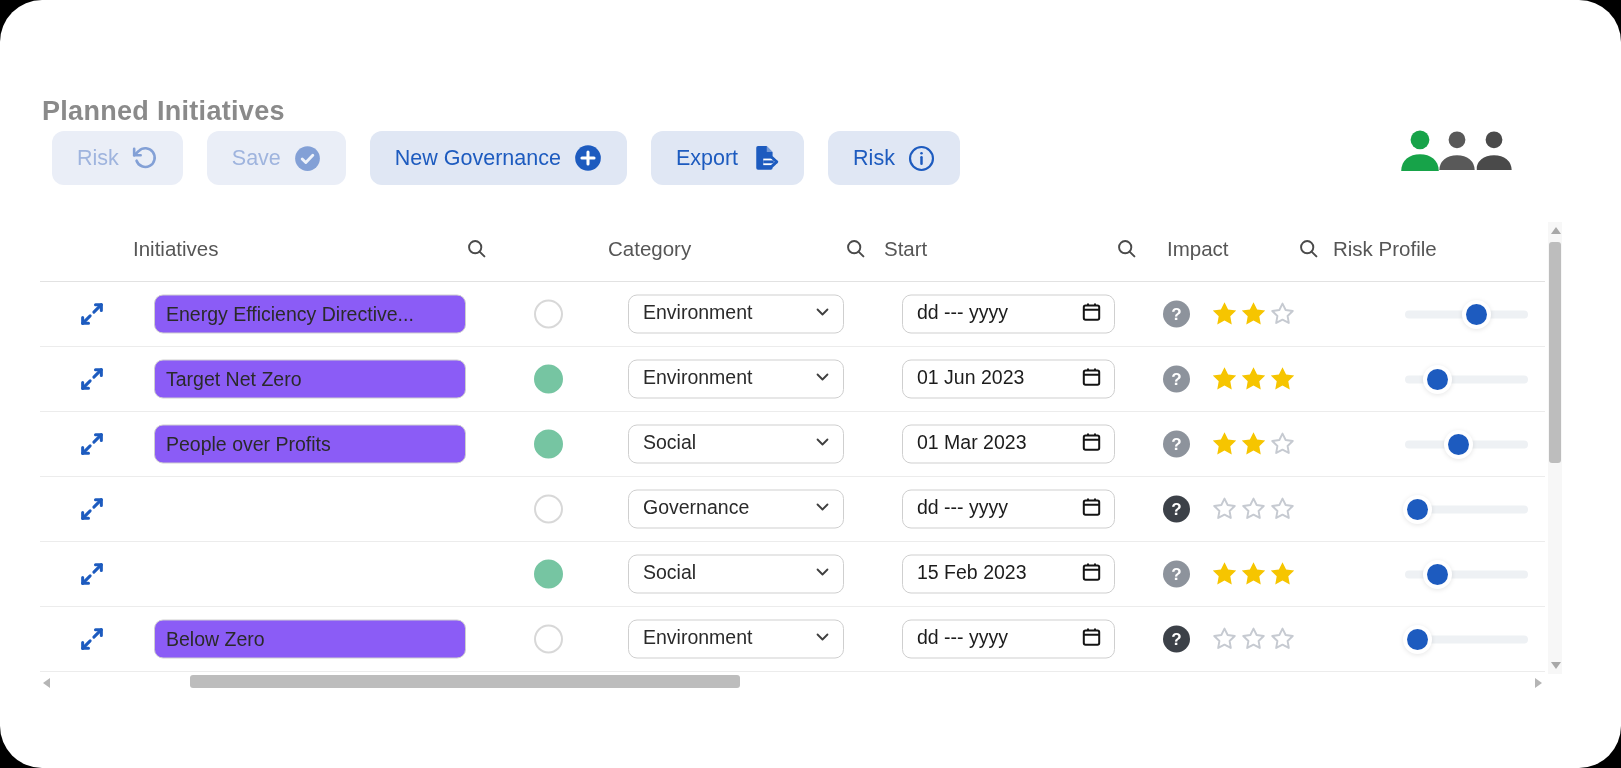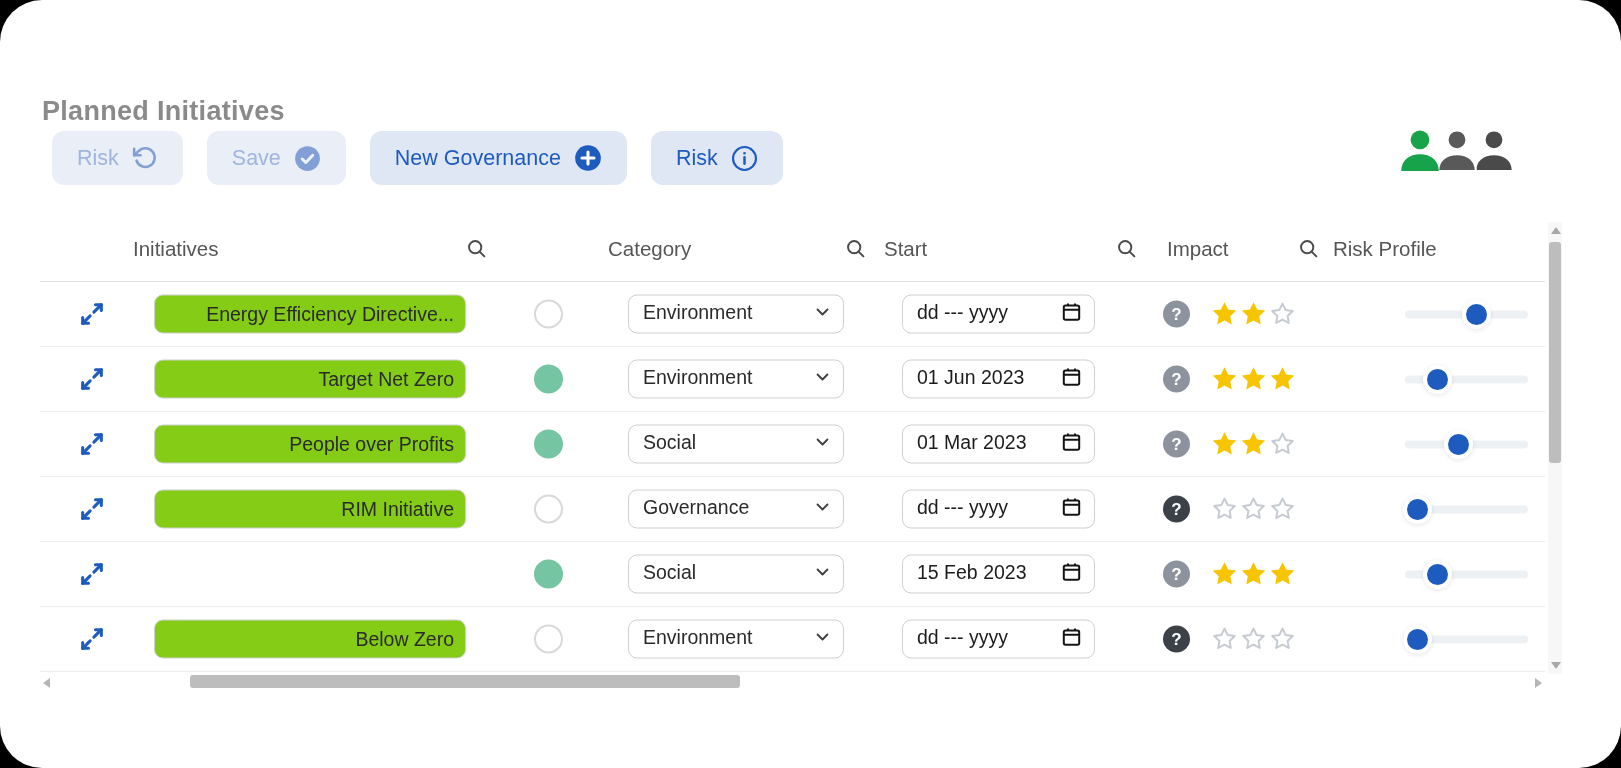--- a/index.html
+++ b/index.html
@@ -24,25 +24,25 @@
   .thead{position:absolute;left:40px;top:222px;width:1505px;height:59px;border-bottom:1px solid #e2e2e2;font-size:20.5px;color:var(--header-text);}
   .thead .lbl{position:absolute;top:15px;white-space:nowrap;}
   .thead .s-icon{position:absolute;top:16px;width:21px;height:21px;cursor:pointer;}
   .h-initiative{left:93px;} .h-category{left:568px;} .h-start{left:844px;} .h-impact{left:1127px;} .h-risk{left:1293px;}
   .s1{left:426px;} .s2{left:805px;} .s3{left:1076px;} .s4{left:1258px;}
 
   .tbody{position:absolute;left:40px;top:282px;width:1505px;}
   .row{position:relative;height:64px;border-bottom:1px solid var(--row-divider);}
   .cell{position:absolute;top:50%;transform:translateY(-50%);}
   .expand{left:38px;width:28px;height:28px;cursor:pointer;}
-  .t-input{left:114px;width:288px;height:37px;border:1px solid var(--input-border);border-radius:9px;padding:0 11px;font-size:19.5px;color:var(--input-text);font-family:inherit;background:#84cc16;text-align:right;}
+  .t-input{left:114px;width:288px;height:37px;border:1px solid var(--input-border);border-radius:9px;padding:0 11px;font-size:19.5px;color:var(--input-text);font-family:inherit;background:#8b5cf6;}
   .circle{left:494px;width:25px;height:25px;border-radius:50%;border:2px solid #d8d8d8;background:#fff;cursor:pointer;}
   .circle.filled{border-color:var(--status-teal);background:var(--status-teal);}
   .selectbox,.datebox{left:588px;width:216px;height:39px;border:1px solid var(--input-border);border-radius:9px;display:flex;align-items:center;justify-content:space-between;padding:0 12px 4px 14px;font-size:19.5px;color:var(--input-text);box-sizing:border-box;background:#fff;cursor:pointer;}
-  .datebox{left:862px;width:193px;color:var(--date-text);}
+  .datebox{left:862px;width:213px;color:var(--date-text);}
   .help{left:1123px;width:27px;height:27px;border-radius:50%;background:var(--help-gray);color:#fff;font-weight:700;font-size:17px;display:flex;align-items:center;justify-content:center;cursor:pointer;}
   .help.dark{background:var(--help-dark);}
   .stars{left:1170px;display:flex;gap:0px;cursor:pointer;}
   .slider{left:1365px;width:123px;height:25px;cursor:pointer;}
   .slider .track{position:absolute;top:50%;transform:translateY(-50%);left:0;right:0;height:8px;border-radius:4px;background:var(--slider-track);}
   .slider .thumb{position:absolute;top:50%;transform:translateY(-50%);width:21px;height:21px;border-radius:50%;background:var(--accent-blue);box-shadow:0 0 0 4px #fff,0 1px 5px 4px rgba(0,0,0,.10);}
 
   .vscroll{position:absolute;left:1548px;top:222px;width:14px;height:452px;background:#f7f7f7;}
   .vscroll .thumb{position:absolute;left:1px;top:20px;width:12px;height:221px;background:var(--scrollbar-thumb);border-radius:3px;cursor:pointer;}
   .arr{position:absolute;width:0;height:0;cursor:pointer;}
@@ -83,20 +83,32 @@
       <span>New Governance</span>
       <span>
           <svg width="28" height="28" viewBox="0 0 24 24" style="display:block">
             <circle cx="12" cy="12" r="11" fill="currentColor"></circle>
             <line x1="12" y1="6.8" x2="12" y2="17.2" stroke="#fff" stroke-width="2.6" stroke-linecap="round"></line>
             <line x1="6.8" y1="12" x2="17.2" y2="12" stroke="#fff" stroke-width="2.6" stroke-linecap="round"></line>
           </svg>
         </span>
     </button>
     <button class="btn enabled">
+      <span>Export</span>
+      <span>
+          <svg width="28" height="28" viewBox="0 0 24 24" style="display:block">
+            <path d="M6 1.8h7.5l5 5v13.7a1.5 1.5 0 0 1-1.5 1.5H6a1.5 1.5 0 0 1-1.5-1.5V3.3A1.5 1.5 0 0 1 6 1.8z" fill="currentColor"></path>
+            <path d="M13.5 1.8v5h5z" fill="#ffffff" opacity=".38"></path>
+            <line x1="10.5" y1="15.3" x2="22" y2="15.3" stroke="#fff" stroke-width="5.6"></line>
+            <line x1="10.5" y1="15.3" x2="19.5" y2="15.3" stroke="currentColor" stroke-width="2.5"></line>
+            <path d="M18 11.6l4.1 3.7-4.1 3.7" fill="none" stroke="currentColor" stroke-width="2.5" stroke-linejoin="round" stroke-linecap="round"></path>
+          </svg>
+        </span>
+    </button>
+    <button class="btn enabled">
       <span>Risk</span>
       <span>
           <svg width="27" height="27" viewBox="0 0 24 24" fill="none" stroke="currentColor" stroke-width="1.9" style="display:block">
             <circle cx="12" cy="12" r="10.2"></circle>
             <line x1="12" y1="10.8" x2="12" y2="16.6" stroke-width="2.2" stroke-linecap="round"></line>
             <circle cx="12" cy="7.4" r="1.15" fill="currentColor" stroke="none"></circle>
           </svg>
         </span>
     </button>
   </div>
@@ -275,21 +287,20 @@
 
   <div class="row">
     <span class="cell expand">
       <svg width="28" height="28" viewBox="0 0 24 24" fill="none" stroke="#1d5bbf" stroke-width="2.6" stroke-linecap="round" stroke-linejoin="round" style="display:block">
             <polyline points="15 4 20 4 20 9"></polyline>
             <line x1="20" y1="4" x2="13.6" y2="10.4"></line>
             <polyline points="9 20 4 20 4 15"></polyline>
             <line x1="4" y1="20" x2="10.4" y2="13.6"></line>
           </svg>
     </span>
-    <input class="cell t-input" type="text" value="RIM Initiative" style="">
     <span class="cell circle"></span>
     <div class="cell selectbox">
       <span>Governance</span>
       <svg width="17" height="17" viewBox="0 0 24 24" fill="none" stroke="#3f3f3f" stroke-width="2.6" stroke-linecap="round" stroke-linejoin="round" style="display:block">
             <polyline points="5 8.5 12 15.5 19 8.5"></polyline>
           </svg>
     </div>
     <div class="cell datebox">
       <span>dd --- yyyy</span>
       <svg width="21" height="21" viewBox="0 0 24 24" fill="none" stroke="#141414" stroke-width="2.3" style="display:block">

